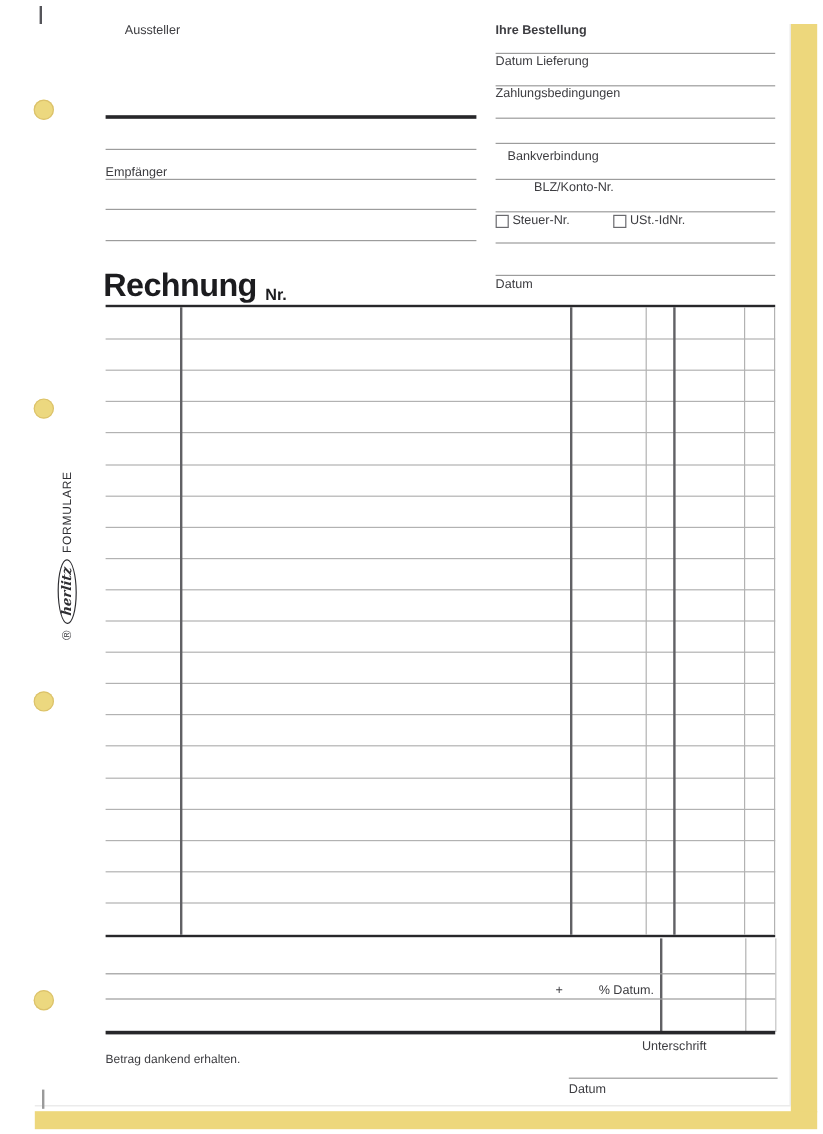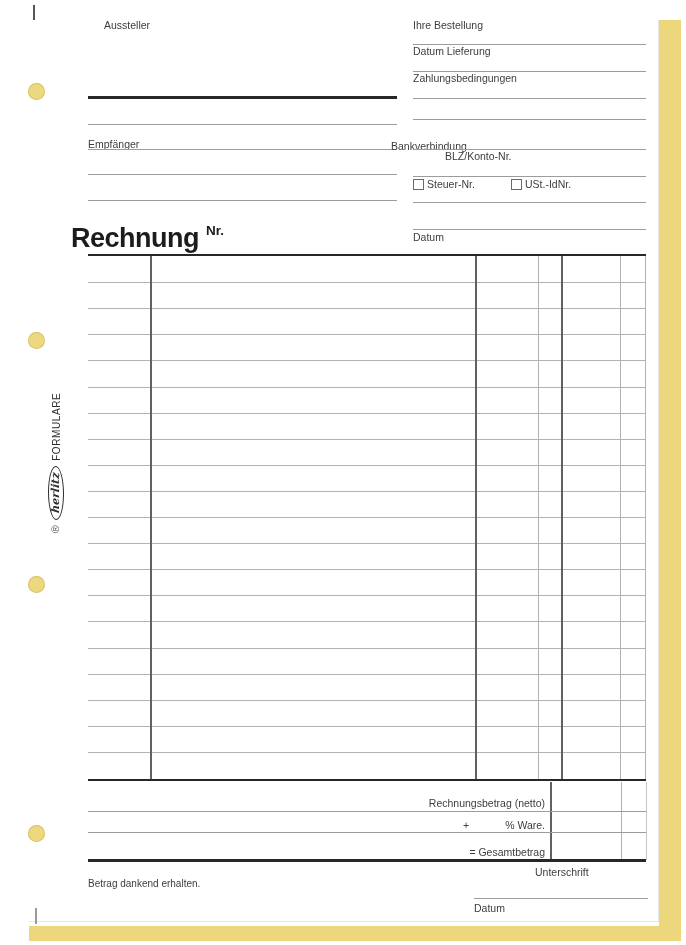--- a/index.html
+++ b/index.html
@@ -17,21 +17,21 @@
 
   
   .brand{position:absolute;left:-2px;top:455px;width:116px;height:16px;
          transform:rotate(-90deg);display:flex;align-items:center;justify-content:center;gap:5px;color:#2e2e32;}
   .reg{font-size:8px;line-height:8px;}
   .logo-oval{font-size:11px;line-height:11px;font-style:italic;font-weight:bold;
              font-family:"DejaVu Serif","Liberation Serif",serif;border:1.2px solid #2e2e32;
              border-radius:50%;padding:1px 6px 2px;transform:skewX(-6deg);}
   .formulare{font-size:10px;letter-spacing:.6px;}
 
-  .title{position:absolute;left:71px;top:223px;display:flex;align-items:flex-start;gap:7px;color:#1c1c1f;}
+  .title{position:absolute;left:86px;top:223px;display:flex;align-items:flex-end;gap:7px;color:#1c1c1f;}
   .title-main{font-size:27px;font-weight:bold;letter-spacing:-.5px;line-height:30px;}
   .title-suffix{font-size:13.5px;font-weight:bold;}
 
   .cb{position:absolute;width:9px;height:9px;border:1px solid #6a6a6e;background:#fff;}
 
   #items-table{position:absolute;left:88px;top:254px;width:558px;height:527px;box-sizing:border-box;
                border-top:2.5px solid #27272a;border-bottom:2.5px solid #27272a;}
   .tbody{position:absolute;left:0;top:0;right:0;bottom:0;}
   .rowline{position:absolute;left:0;right:0;height:1px;background:#b2b2b2;}
   .vline{position:absolute;top:0;bottom:0;width:1px;background:#b2b2b2;}
@@ -65,28 +65,28 @@
   </div>
 
   <div class="lbl" style="left:88px;top:19px;margin-left:16px;">Aussteller</div>
   <div class="thick" style="left:88px;top:96px;width:309px;"></div>
   <div class="lbl" style="left:88px;top:100px;margin-top:38px;">Empfänger</div>
   <div class="line" style="left:88px;top:124px;width:309px;"></div>
   <div class="line" style="left:88px;top:149px;width:309px;"></div>
   <div class="line" style="left:88px;top:174px;width:309px;"></div>
   <div class="line" style="left:88px;top:200px;width:309px;"></div>
 
-  <div class="lbl" style="left:413px;top:19px;">Ihre Bestellung</div>
+  <div class="lbl" style="left:413px;top:19px;font-weight:bold;">Ihre Bestellung</div>
   <div class="line" style="left:413px;top:44px;width:233px;"></div>
   <div class="lbl" style="left:413px;top:45px;">Datum Lieferung</div>
   <div class="line" style="left:413px;top:71px;width:233px;"></div>
   <div class="lbl" style="left:413px;top:72px;">Zahlungsbedingungen</div>
   <div class="line" style="left:413px;top:98px;width:233px;"></div>
   <div class="line" style="left:413px;top:119px;width:233px;"></div>
-  <div class="lbl" style="left:391px;top:124px;margin-top:16px;">Bankverbindung</div>
+  <div class="lbl" style="left:423px;top:124px;">Bankverbindung</div>
   <div class="line" style="left:413px;top:149px;width:233px;"></div>
   <div class="lbl" style="left:413px;top:150px;padding-left:32px;">BLZ/Konto-Nr.</div>
   <div class="line" style="left:413px;top:176px;width:233px;"></div>
 
   <div class="cb" style="left:413px;top:179px;"></div>
   <div class="lbl" style="left:427px;top:178px;">Steuer-Nr.</div>
   <div class="cb" style="left:511px;top:179px;"></div>
   <div class="lbl" style="left:525px;top:178px;">USt.-IdNr.</div>
   <div class="line" style="left:413px;top:202px;width:233px;"></div>
   <div class="line" style="left:413px;top:229px;width:233px;"></div>
@@ -124,26 +124,24 @@
     <div class="vline" style="left:450px;"></div>
     <div class="vline vdark" style="left:473px;"></div>
     <div class="vline" style="left:532px;"></div>
     <div class="vline" style="left:557px;"></div>
   </div>
 
   <div class="sum-v vdark" style="left:550px;width:1.5px;background:#616165;"></div>
   <div class="sum-v" style="left:621px;width:1px;background:#b2b2b2;"></div>
   <div class="sum-v" style="left:645.5px;width:1px;background:#c4c4c4;"></div>
 
-  <div class="sum-label" style="top:797px;">Rechnungsbetrag (netto)</div>
   <div class="line" style="left:88px;top:811px;width:558px;"></div>
   <div class="lbl" style="left:463px;top:819px;">+</div>
-  <div class="sum-label" style="top:819px;">% Ware.</div>
+  <div class="sum-label" style="top:819px;">% Datum.</div>
   <div class="line" style="left:88px;top:832px;width:558px;"></div>
-  <div class="sum-label" style="top:846px;">= Gesamtbetrag</div>
   <div class="thick" style="left:88px;top:859px;width:558px;"></div>
 
   <div class="lbl small" style="left:88px;top:878px;text-align:center;">Betrag dankend erhalten.</div>
   <div class="line" style="left:474px;top:898px;width:174px;"></div>
   <div class="lbl" style="left:474px;top:902px;">Datum</div>
   <div class="lbl" style="left:535px;top:866px;">Unterschrift</div>
 
 </div>
 
 </body></html>

